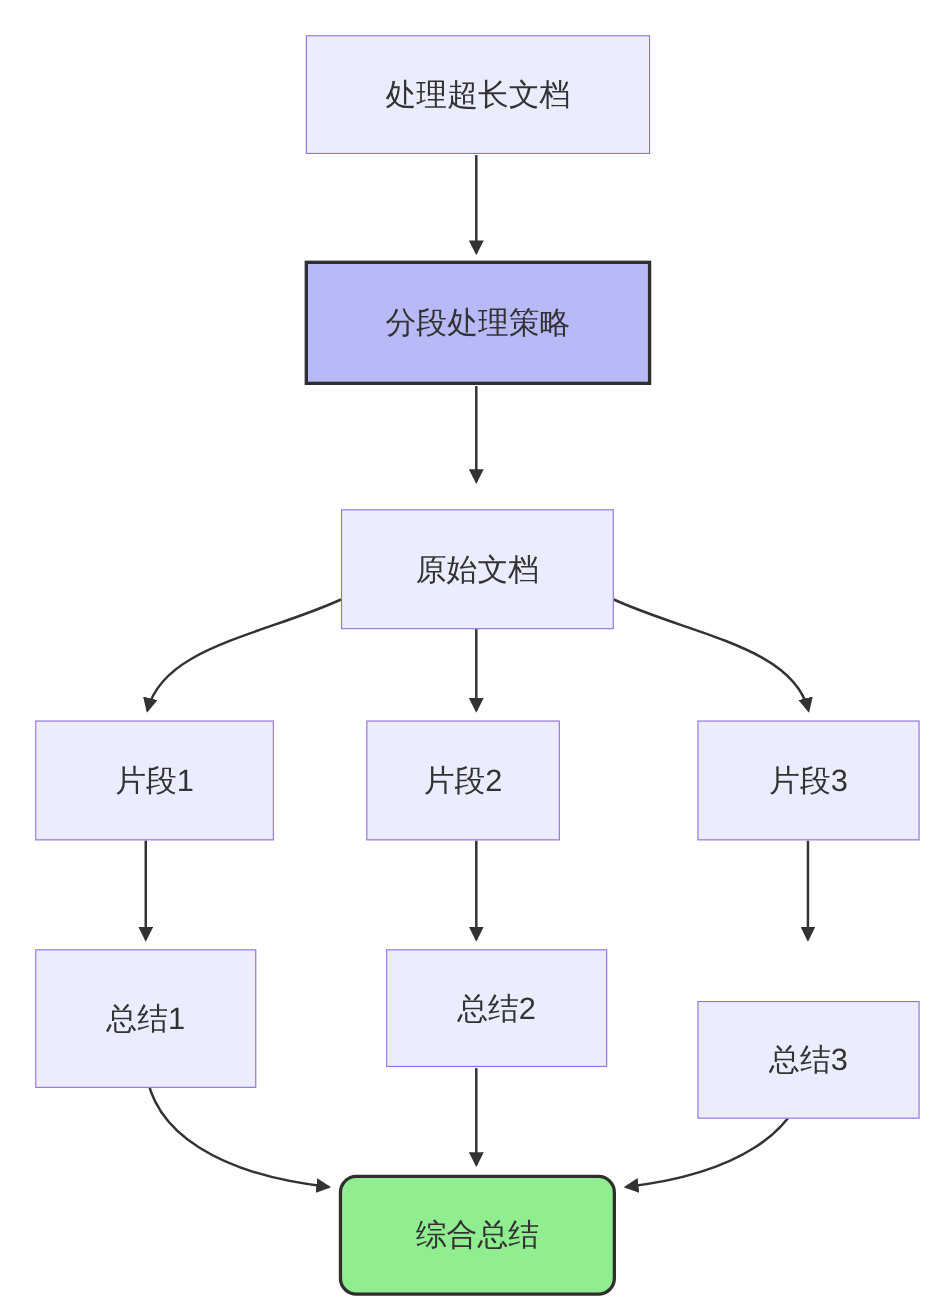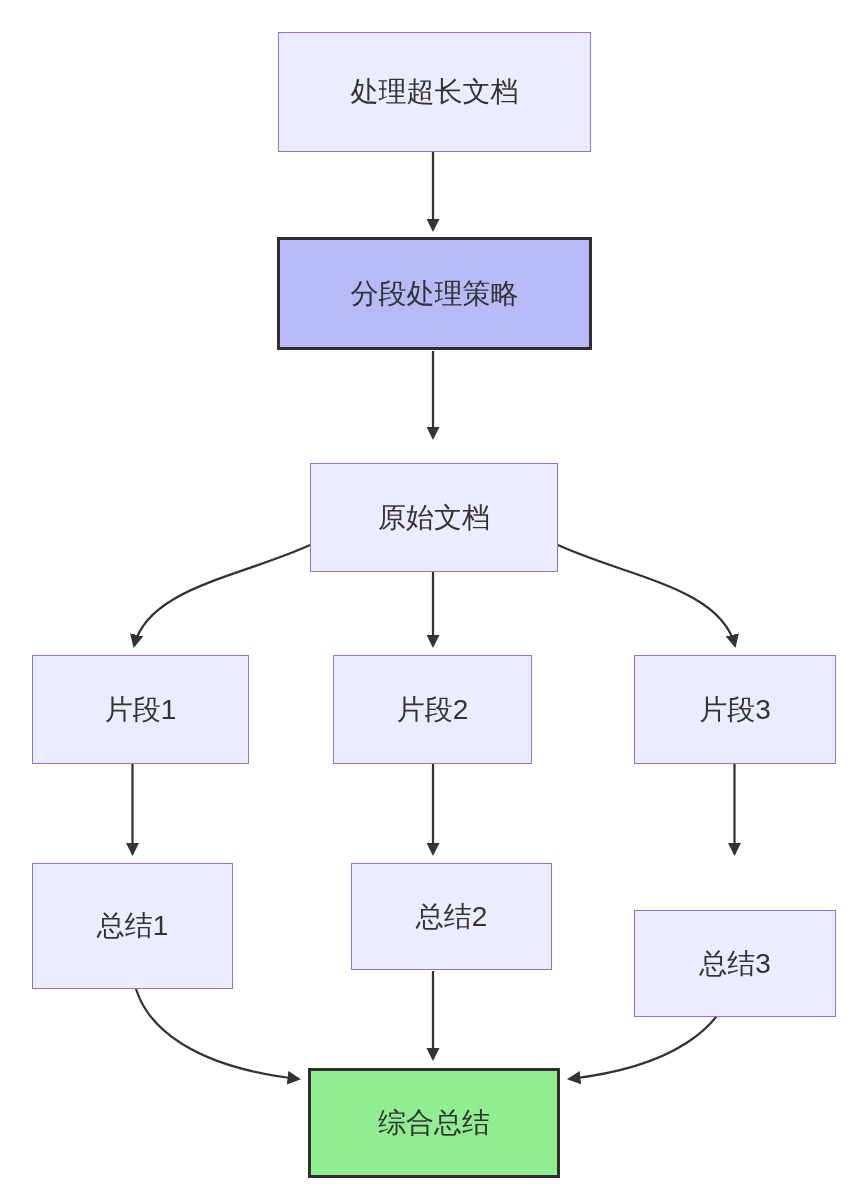--- a/index.html
+++ b/index.html
@@ -45,30 +45,30 @@
   }
   .node.style-emphasis {
     background: var(--emphasis-fill, #B7BAF6);
     border: 3.5px solid var(--emphasis-border, #2F2F2F);
   }
   .node.style-result {
     background: var(--result-fill, #90EE90);
     border: 3.5px solid var(--result-border, #2F2F2F);
   }
   
-  .n-start    { left: 278px; top: 32px;   width: 313px; height: 120px; }
+  .n-start    { left: 278px; top: 32px;   width: 313px; height: 108px; }
   .n-strategy { left: 277px; top: 237px;  width: 315px; height: 113px; }
   .n-doc      { left: 310px; top: 463px;  width: 248px; height: 109px; }
   .n-frag1    { left: 32px;  top: 655px;  width: 217px; height: 109px; }
-  .n-frag2    { left: 333px; top: 655px;  width: 199px; height: 109px; }
+  .n-frag2    { left: 333px; top: 655px;  width: 176px; height: 109px; }
   .n-frag3    { left: 634px; top: 655px;  width: 202px; height: 109px; }
   .n-sum1     { left: 32px;  top: 863px;  width: 201px; height: 126px; }
   .n-sum2     { left: 351px; top: 863px;  width: 201px; height: 107px; }
   .n-sum3     { left: 634px; top: 910px;  width: 202px; height: 107px; }
-  .n-final    { left: 308px; top: 1068px; width: 252px; height: 110px; }
+  .n-final    { left: 308px; top: 1068px; width: 252px; height: 110px; border-radius: 16px; }
 </style>
 </head>
 <body>
 
 <div class="canvas">
 
   <svg class="edges" viewBox="0 0 852 1196" xmlns="http://www.w3.org/2000/svg">
     <defs>
       <marker id="arrow" viewBox="0 0 10 10" refX="8.5" refY="5" markerWidth="6" markerHeight="6" orient="auto-start-reverse">
         <path class="arrowhead" d="M 0 0 L 10 5 L 0 10 z"></path>

